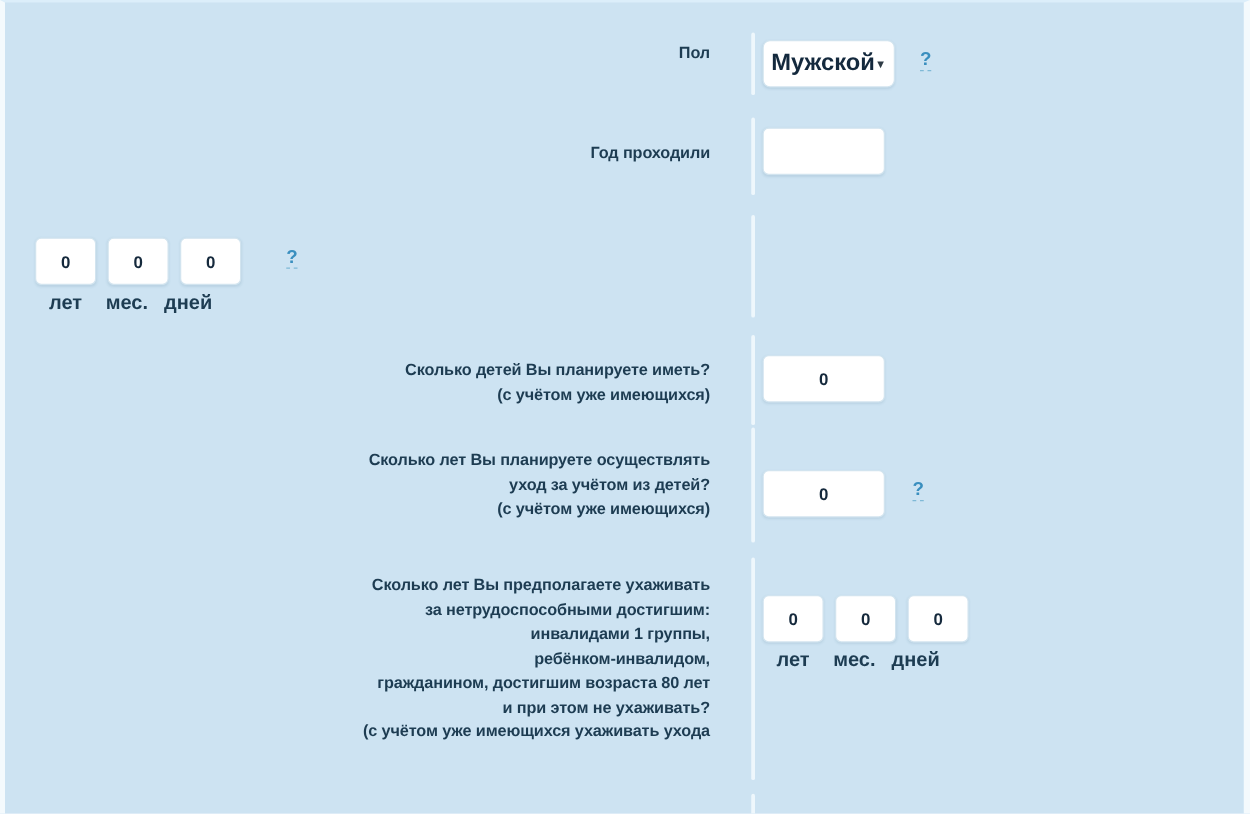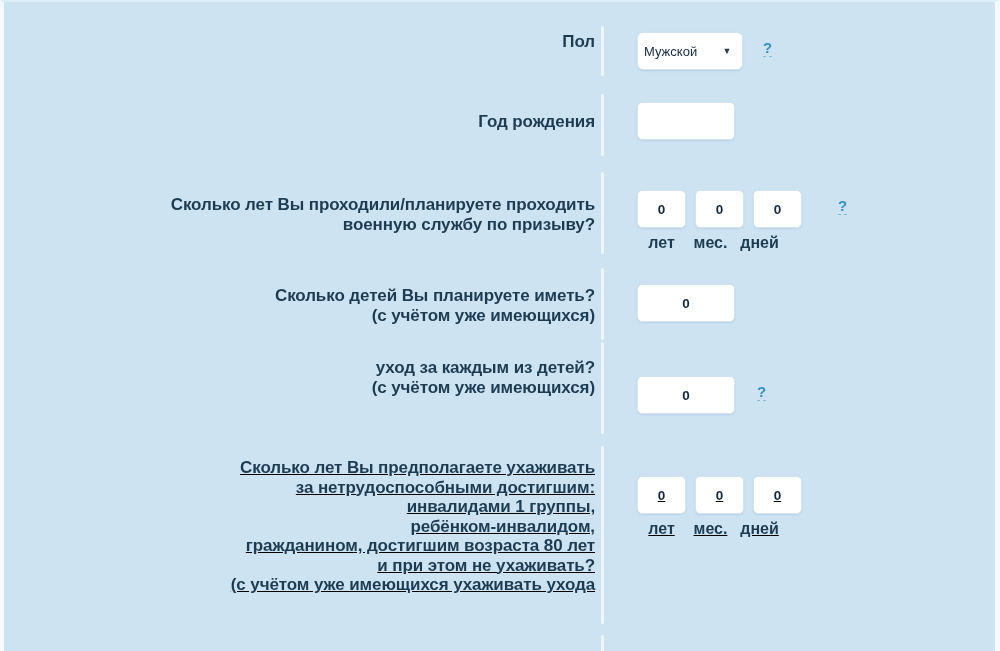--- a/index.html
+++ b/index.html
@@ -40,25 +40,24 @@
     align-items: flex-start;
   }
 
   .label-cell {
     width: 582px;
     min-width: 582px;
     text-align: right;
     padding-right: 18px;
     box-sizing: border-box;
     color: #1d3c52;
-    font-size: 17px;
+    font-size: 13px;
     line-height: 19.5px;
     font-weight: bold;
     letter-spacing: -0.1px;
-    margin-left: 27px;
   }
 
   .label-cell .lbl-line { display: block; white-space: nowrap; }
 
   .divider {
     position: absolute;
     left: 597px;
     width: 3px;
     background: #eef7fc;
     border-radius: 2px;
@@ -105,22 +104,22 @@
     border-radius: 6px;
     box-shadow: 0 1px 2px rgba(70,110,140,0.16);
     height: 38px;
     box-sizing: border-box;
     display: flex;
     align-items: center;
     cursor: default;
   }
   .selectbox .sel-text {
     color: #14293d;
-    font-weight: normal;
-    font-size: 13px;
+    font-weight: bold;
+    font-size: 19px;
     flex: 1;
     padding-left: 6px;
   }
   .selectbox .caret {
     width: 18px;
     text-align: center;
     font-size: 9px;
     color: #2e3b45;
     padding-right: 6px;
     line-height: 1;
@@ -175,33 +174,29 @@
           <span class="caret">▼</span>
         </div>
         <div class="help-wrap" style="margin-left:20px; padding-top:9px;">
           <a class="help">?</a>
         </div>
       </div>
     </div>
 
     <div class="row" style="margin-top:28px; height:44px;">
       <div class="label-cell" style="padding-top:10px;">
-        <span class="lbl-line">Год рождения</span>
+        <span class="lbl-line">Год проходили</span>
       </div>
       <div class="divider" style="top:-8px; height:62px;"></div>
       <div class="field-cell">
         <input class="txtbox txt-wide" type="text" value="" style="">
       </div>
     </div>
 
     <div class="row" style="margin-top:44px; height:66px;">
-      <div class="label-cell" style="padding-top:5px;">
-        <span class="lbl-line">Сколько лет Вы проходили/планируете проходить</span>
-        <span class="lbl-line">военную службу по призыву?</span>
-      </div>
       <div class="divider" style="top:-18px; height:82px;"></div>
       <div class="field-cell" style="flex-direction:column;">
         <div style="display:flex; align-items:flex-start;">
           <div>
             <div class="boxgroup">
               <input class="txtbox txt-small" type="text" value="0" style="">
               <span class="gap"></span>
               <input class="txtbox txt-small" type="text" value="0" style="">
               <span class="gap"></span>
               <input class="txtbox txt-small" type="text" value="0" style="">
@@ -227,33 +222,34 @@
         <span class="lbl-line">(с учётом уже имеющихся)</span>
       </div>
       <div class="divider" style="top:-12px; height:72px;"></div>
       <div class="field-cell" style="padding-top:4px;">
         <input class="txtbox txt-wide" type="text" value="0" style="">
       </div>
     </div>
 
     <div class="row" style="margin-top:22px; height:70px;">
       <div class="label-cell" style="padding-top:4px;">
-        <span class="lbl-line">уход за каждым из детей?</span>
+        <span class="lbl-line">Сколько лет Вы планируете осуществлять</span>
+        <span class="lbl-line">уход за учётом из детей?</span>
         <span class="lbl-line">(с учётом уже имеющихся)</span>
       </div>
       <div class="divider" style="top:-12px; height:92px;"></div>
       <div class="field-cell" style="padding-top:22px;">
         <input class="txtbox txt-wide" type="text" value="0" style="">
         <div class="help-wrap" style="margin-left:22px; padding-top:9px;">
           <a class="help">?</a>
         </div>
       </div>
     </div>
 
-    <div class="row" style="margin-top:30px; height:175px;text-decoration:underline;">
+    <div class="row" style="margin-top:30px; height:175px;">
       <div class="label-cell" style="padding-top:4px;">
         <span class="lbl-line">Сколько лет Вы предполагаете ухаживать</span>
         <span class="lbl-line">за нетрудоспособными достигшим:</span>
         <span class="lbl-line">инвалидами 1 группы,</span>
         <span class="lbl-line">ребёнком-инвалидом,</span>
         <span class="lbl-line">гражданином, достигшим возраста 80 лет</span>
         <span class="lbl-line">и при этом не ухаживать?</span>
         <span class="lbl-line">(с учётом уже имеющихся ухаживать ухода</span>
       </div>
       <div class="divider" style="top:-8px; height:178px;"></div>

